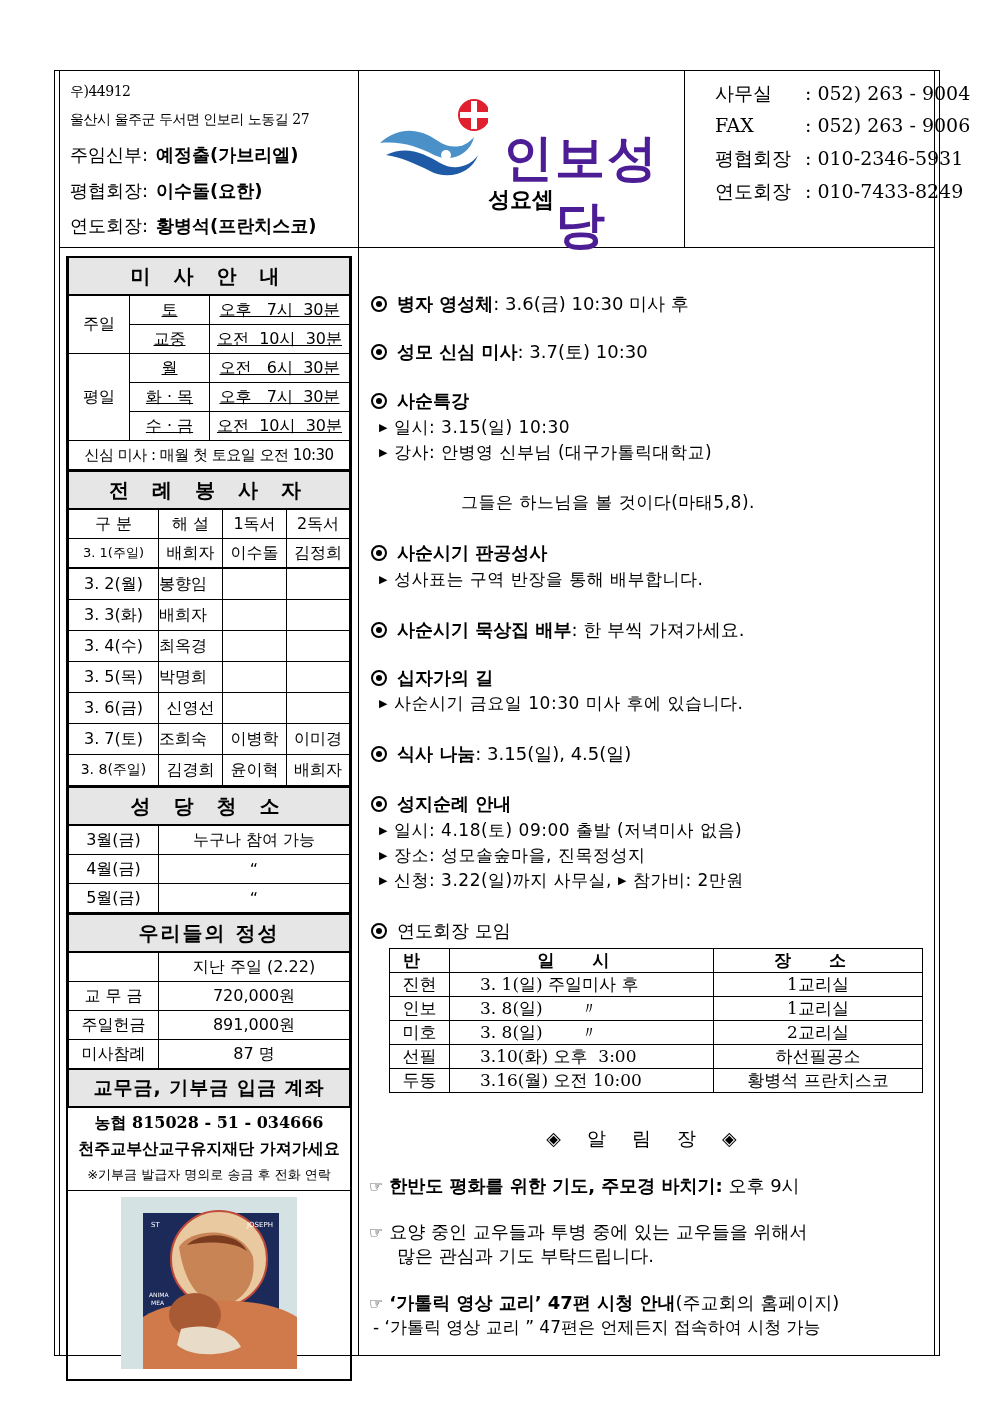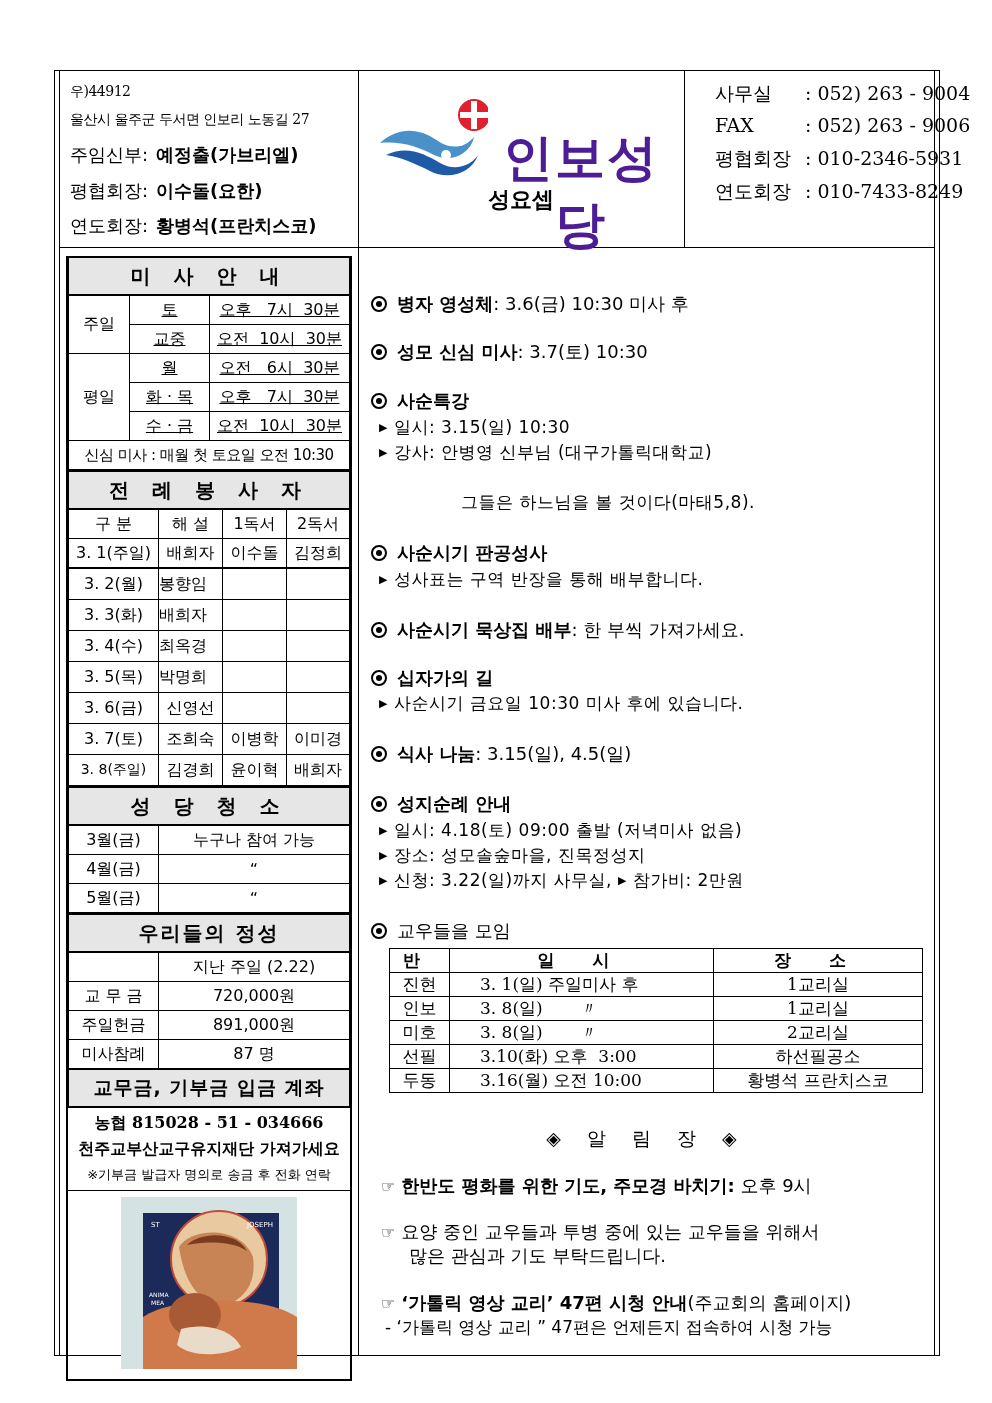--- a/index.html
+++ b/index.html
@@ -36,21 +36,21 @@
   .item { position:absolute; left:12px; font-size:18px; white-space:nowrap; }
   .item .bullet { display:inline-block; width:16px; height:16px; border:2px solid #000; border-radius:50%; position:relative; vertical-align:-2px; margin-right:10px; box-sizing:border-box; }
   .item .bullet::after { content:""; position:absolute; left:3px; top:3px; width:6px; height:6px; background:#000; border-radius:50%; }
   .item b { font-weight:bold; }
   .sub { position:absolute; left:20px; font-size:17px; white-space:nowrap; letter-spacing:0.5px; }
   .tri { font-size:11px; margin-right:6px; vertical-align:2px; }
   .sg { position:absolute; left:30px; top:700px; width:534px; border-collapse:collapse; font-family:"DejaVu Serif", serif; font-size:17px; }
   .sg td { border:1px solid #000; height:23px; padding:0; white-space:nowrap; }
   .sg .hd td { font-weight:bold; text-align:center; letter-spacing:16px; }
   .notice-title { position:absolute; left:0; right:0; top:878px; text-align:center; font-size:19px; letter-spacing:10px; }
-  .nt { position:absolute; left:10px; font-size:18px; white-space:nowrap;margin-left:12px; }
+  .nt { position:absolute; left:10px; font-size:18px; white-space:nowrap; }
   .hand { font-size:16px; margin-right:6px; }
 </style>
 </head>
 <body>
 
 <div class="page">
 <div class="page-inner">
 
   <div class="header">
     <div class="hdr-left">
@@ -138,21 +138,21 @@
               <tr>
                 <td colspan="4" class="sec-title">전 례 봉 사 자</td>
               </tr>
         <tr>
           <td>구 분</td>
           <td>해 설</td>
           <td>1독서</td>
           <td>2독서</td>
         </tr>
         <tr style="border-bottom:2px solid #000">
-                <td style="font-size:16px">3. 1(주일)</td>
+                <td style="font-size:13px">3. 1(주일)</td>
                 <td>배희자</td>
                 <td>이수돌</td>
                 <td>김정희</td>
               </tr>
         <tr>
                 <td style="height:30px">3. 2(월)</td>
                 <td style="text-align:left">봉향임</td>
                 <td></td>
                 <td></td>
               </tr>
@@ -175,21 +175,21 @@
                 <td></td>
               </tr>
         <tr>
                 <td style="height:30px">3. 6(금)</td>
                 <td style="text-align:center">신영선</td>
                 <td></td>
                 <td></td>
               </tr>
         <tr>
                 <td style="height:30px">3. 7(토)</td>
-                <td style="text-align:center">조희숙</td>
+                <td style="text-align:left">조희숙</td>
                 <td>이병학</td>
                 <td>이미경</td>
               </tr>
         <tr>
                 <td style="height:30px;font-size:14px">3. 8(주일)</td>
                 <td>김경희</td>
                 <td>윤이혁</td>
                 <td>배희자</td>
               </tr>
       </tbody>
@@ -293,21 +293,21 @@
     <div class="item" style="top:418px"><span class="bullet"></span><b>십자가의 길</b></div>
     <div class="sub" style="top:444px"><span class="tri">▶</span><span>사순시기 금요일 10:30 미사 후에 있습니다.</span></div>
 
     <div class="item" style="top:494px"><span class="bullet"></span><b>식사 나눔</b><span>: 3.15(일), 4.5(일)</span></div>
 
     <div class="item" style="top:544px"><span class="bullet"></span><b>성지순례 안내</b></div>
     <div class="sub" style="top:571px"><span class="tri">▶</span><span>일시: 4.18(토) 09:00 출발 (저녁미사 없음)</span></div>
     <div class="sub" style="top:596px"><span class="tri">▶</span><span>장소: 성모솔숲마을, 진목정성지</span></div>
     <div class="sub" style="top:621px"><span class="tri">▶</span><span>신청: 3.22(일)까지 사무실,</span> <span class="tri">▶</span><span>참가비: 2만원</span></div>
 
-    <div class="item" style="top:671px"><span class="bullet"></span><b style="font-weight:normal">교우들을 모임</b></div>
+    <div class="item" style="top:671px"><span class="bullet"></span><b style="font-weight:normal">연도회장 모임</b></div>
 
     <table class="sg">
       <colgroup>
             <col style="width:60px">
             <col style="width:264px">
             <col>
           </colgroup>
       <tbody>
             <tr class="hd">
         <td>반</td>

